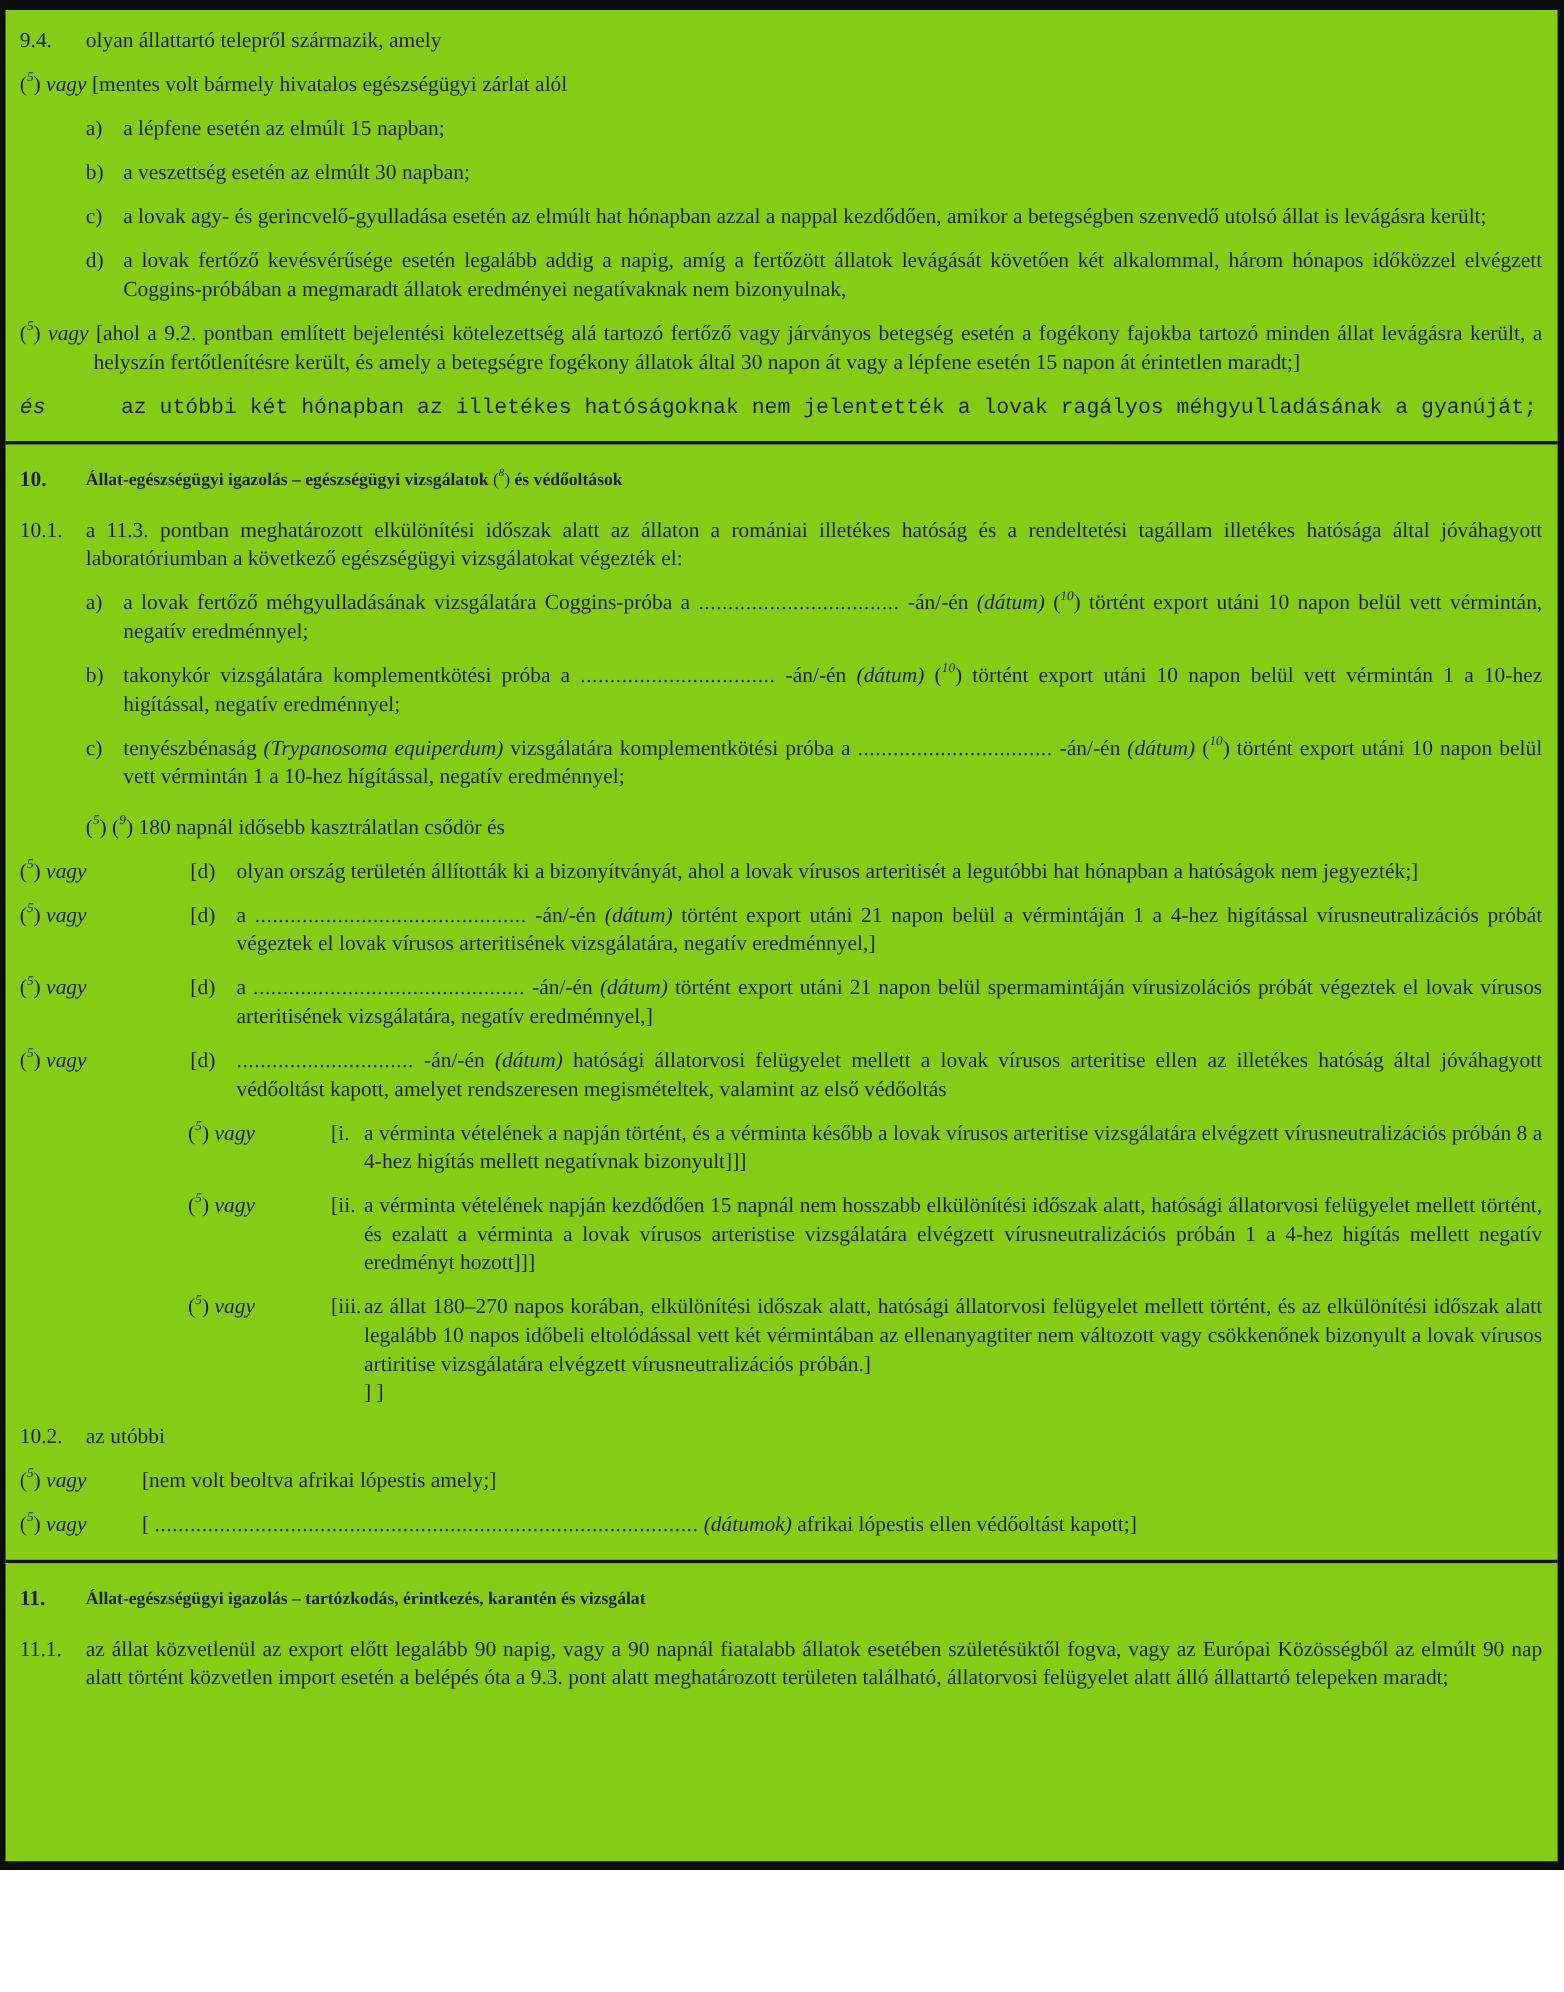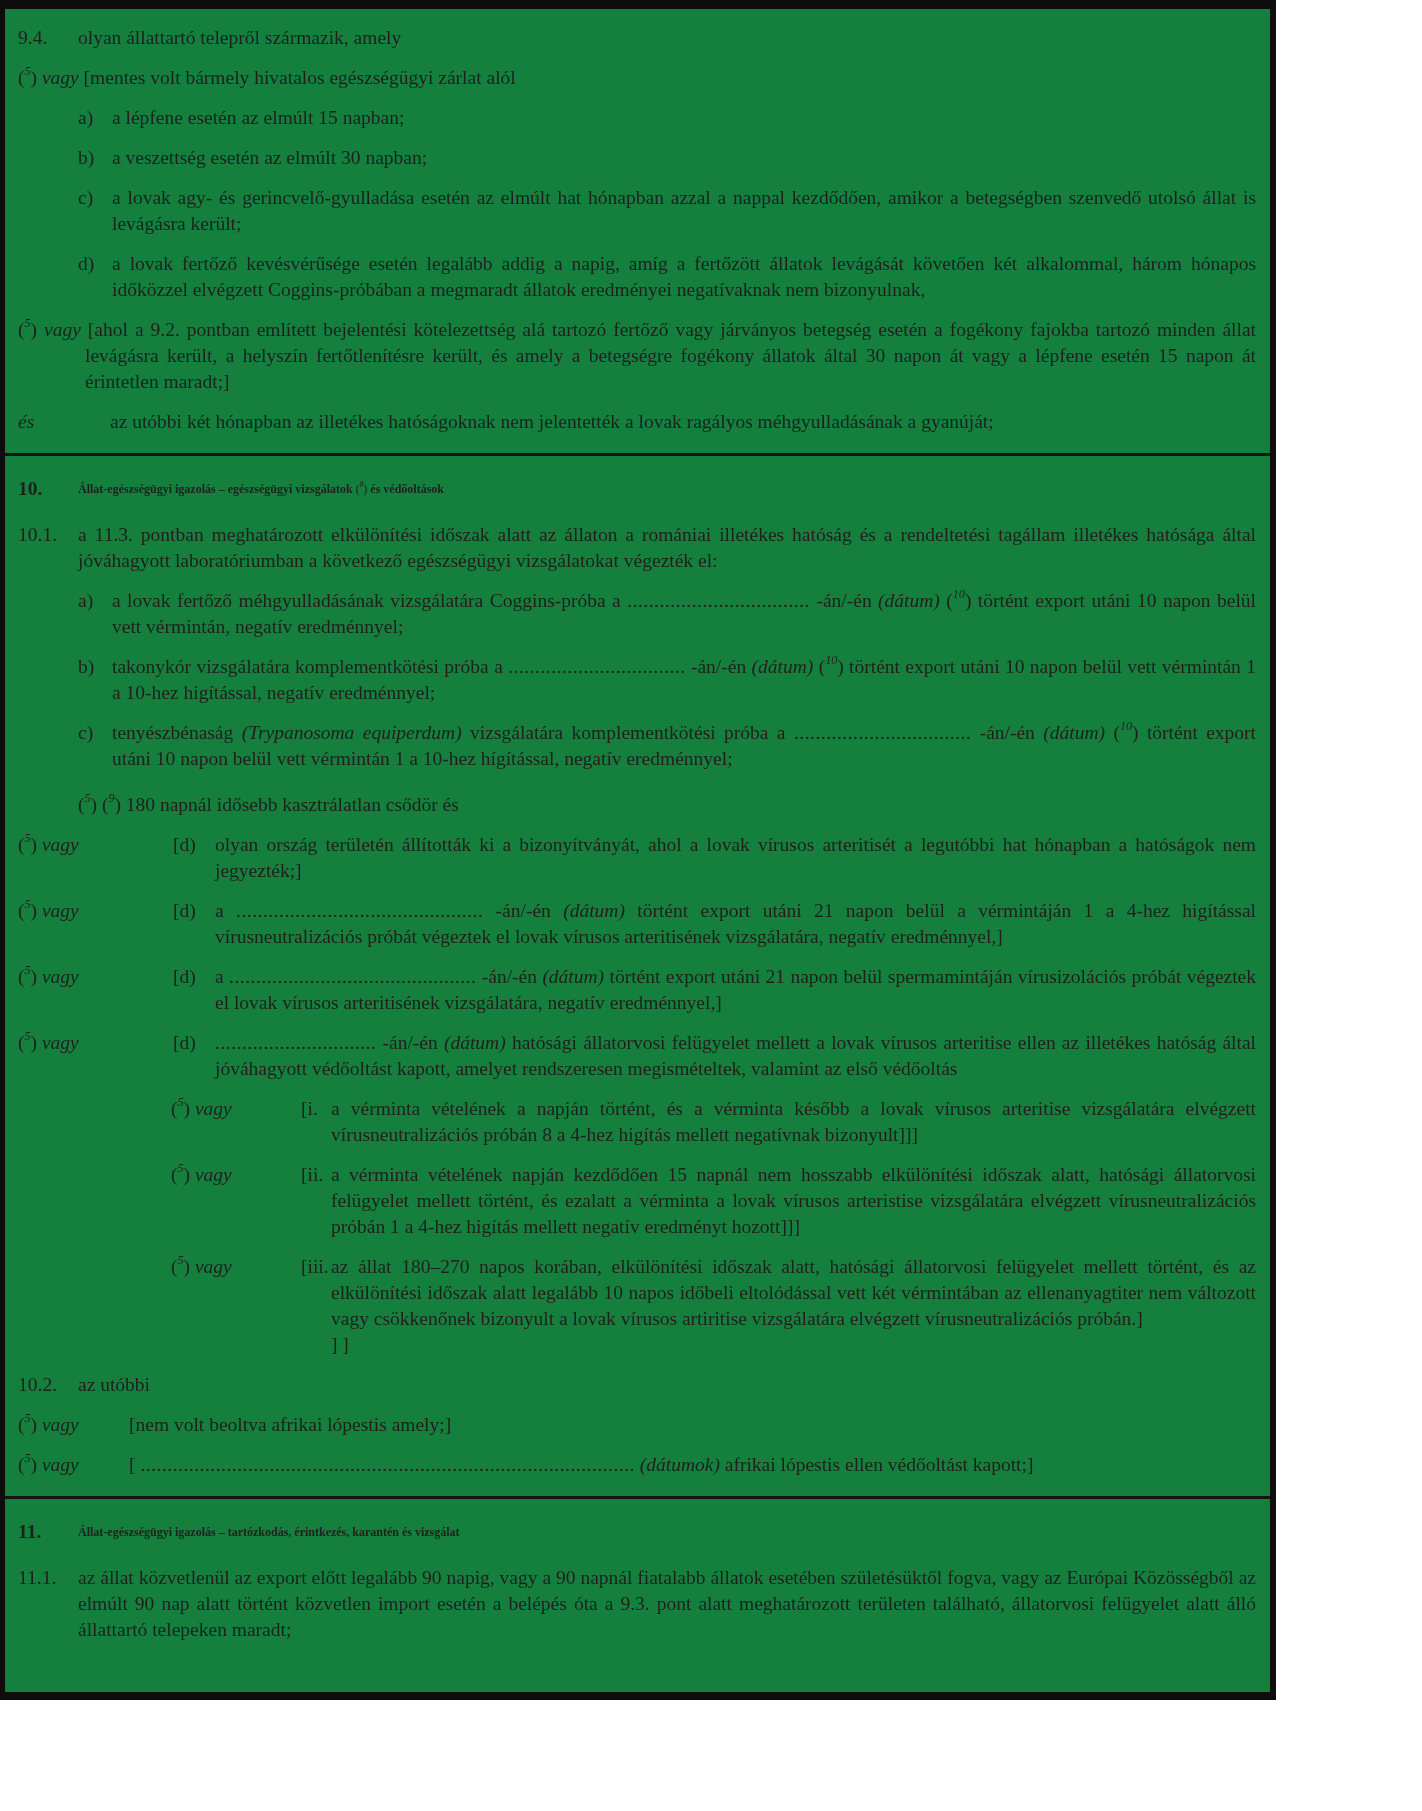--- a/index.html
+++ b/index.html
@@ -3,38 +3,38 @@
 <meta charset="utf-8">
 <style>
   html,body{margin:0;padding:0;}
   body{
     width:1422px;height:1811px;background:#ffffff;
     font-family:"Liberation Serif","DejaVu Serif",serif;
     color:#1f1f1f;
     -webkit-font-smoothing:antialiased;
   }
   .frame{
-    box-sizing:border-box;width:1276px;
+    box-sizing:border-box;width:1422px;
     border-top:9px solid #0d0d0d;
     border-left:5px solid #0d0d0d;
     border-right:6px solid #0d0d0d;
     border-bottom:8px solid #0d0d0d;
     padding:16px 14px 26px 13px;
-    background:#15803d;
+    background:#84cc16;
     min-height:1700px;
   }
   .row{margin-bottom:14px;font-size:19.5px;line-height:26px;}
   .txt{text-align:justify;}
   .num{display:grid;grid-template-columns:60px 1fr;}
   .heading{display:grid;grid-template-columns:60px 1fr;margin:20px 0 20px;}
   .heading .lbl{font-weight:bold;}
-  .heading .txt{font-size:12px;text-align:left;}
+  .heading .txt{font-size:16px;text-align:left;}
   .letter{display:grid;grid-template-columns:34px 1fr;margin-left:60px;}
   .plain60{margin-left:60px;margin-top:20px;}
-  .and{display:grid;grid-template-columns:92px 1fr;}
+  .and{display:grid;grid-template-columns:92px 1fr;font-family:Liberation Mono, monospace;}
   .or{display:grid;grid-template-columns:111px 1fr;}
   .orsub{display:grid;grid-template-columns:130px 1fr;margin-left:153px;}
   .orinline .txt{padding-left:67px;text-indent:-67px;}
   .or .txt.hang{padding-left:42px;text-indent:-42px;margin-left:44px;}
   .orsub .txt.hang{padding-left:30px;text-indent:-30px;}
   .bracket{display:inline-block;min-width:42px;text-indent:0;white-space:nowrap;}
   .orsub .bracket{min-width:30px;}
   .em{font-style:italic;}
   .b{font-weight:bold;}
   .fnref sup{font-size:0.62em;font-style:italic;position:relative;top:-0.15em;line-height:0;}

